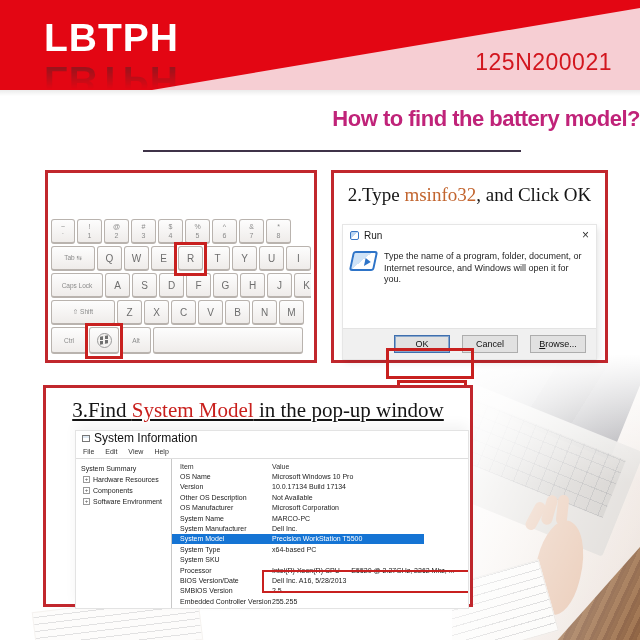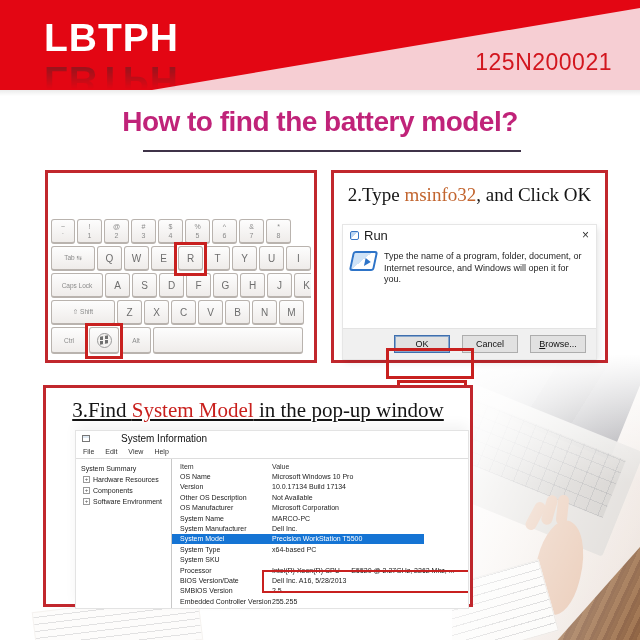--- a/index.html
+++ b/index.html
@@ -14,22 +14,22 @@
         clip-path:polygon(100% 8px,100% 100%,152px 100%);}
   .logo{position:absolute;left:44px;top:16px;color:#fff;font-size:39px;font-weight:bold;letter-spacing:1px;}
   .logo-reflection{position:absolute;left:44px;top:58px;color:#2a2a2a;font-size:39px;font-weight:bold;
         letter-spacing:1px;transform:scaleY(-1);opacity:.45;
         -webkit-mask-image:linear-gradient(to bottom,transparent 30%,#000 85%);
         mask-image:linear-gradient(to bottom,transparent 30%,#000 85%);}
   .model-number{position:absolute;right:28px;top:49px;color:var(--model_red,#d2161e);
         font-size:23px;font-weight:normal;letter-spacing:.5px;}
 
   
-  .title{position:absolute;left:0;right:0;top:106px;text-align:center;
-        color:var(--title_magenta,#c02379);font-size:28px;font-weight:bold;letter-spacing:-.5px;}
+  .title{position:absolute;left:0;right:0;top:106px;text-align:right;
+        color:var(--title_magenta,#c02379);font-size:22px;font-weight:bold;letter-spacing:-.5px;}
   .title-underline{position:absolute;left:143px;top:150px;width:378px;height:2px;background:#3f3348;}
 
   
   .step-box{position:absolute;border:3px solid var(--box_border,#c1272d);background:#fff;box-sizing:border-box;z-index:2;}
   #box1{left:45px;top:170px;width:272px;height:193px;}
   #box2{left:331px;top:170px;width:277px;height:193px;}
   #box3{left:43px;top:385px;width:430px;height:222px;}
   .step-title{font-family:"Liberation Serif",serif;color:#151515;text-align:center;white-space:nowrap;}
   #box1 .step-title{margin-top:11px;font-size:20px;}
   #box2 .step-title{margin-top:11px;font-size:19px;}
@@ -55,21 +55,21 @@
   .ann{position:absolute;border:3px solid var(--highlight_red,#c8201f);box-sizing:border-box;z-index:3;}
   #ann-r{left:126px;top:69px;width:33px;height:34px;}
   #ann-win{left:37px;top:150px;width:38px;height:36px;}
 
   
   #run{position:absolute;left:9px;top:52px;width:253px;height:134px;background:#fff;
        box-shadow:0 0 0 1px #e6e6e6,2px 3px 7px rgba(0,0,0,.12);font-size:9px;}
   .run-titlebar{height:20px;display:flex;align-items:center;gap:5px;padding:0 7px;}
   .run-mini-icon{width:9px;height:9px;border:1px solid #3a76c4;border-radius:2px;
        background:linear-gradient(135deg,#bcd6f2 0 50%,#fff 50%);box-sizing:border-box;}
-  .run-title{font-size:13px;color:#1c1c1c;}
+  .run-title{font-size:10px;color:#1c1c1c;}
   .run-close{margin-left:auto;font-size:12px;color:#333;line-height:1;}
   .run-msg{position:absolute;left:8px;right:8px;top:26px;display:flex;gap:8px;}
   .run-icon-big{width:25px;height:20px;border:2px solid #2e74c8;border-radius:3px;transform:skewX(-12deg);
        background:linear-gradient(135deg,#cfe3f7 0 45%,#fff 45%);box-sizing:border-box;position:relative;flex:0 0 auto;}
   .run-icon-big::after{content:"";position:absolute;right:3px;bottom:3px;width:0;height:0;
        border-left:6px solid #2e74c8;border-top:4px solid transparent;border-bottom:4px solid transparent;}
   .run-msg-text{flex:1;color:#1f1f1f;font-size:9px;line-height:1.3;}
   .run-open-row{position:absolute;left:8px;right:8px;top:78px;display:flex;align-items:center;gap:7px;}
   .run-open-label{font-size:9.5px;color:#111;}
   .accel{text-decoration:underline;}
@@ -86,21 +86,21 @@
   #ann-msinfo{left:43px;top:123px;width:88px;height:31px;}
   #ann-ok{left:54px;top:155px;width:70px;height:29px;}
 
   
   #sysinfo{position:absolute;left:30px;top:43px;width:392px;height:177px;background:#fff;
        box-shadow:0 0 0 1px #e3e3e3,0 -6px 12px rgba(0,0,0,.05);overflow:hidden;
        font-size:7px;color:#222;}
   .si-titlebar{height:14px;display:flex;align-items:center;gap:4px;padding:0 6px;}
   .si-icon{width:8px;height:7px;border:1px solid #777;box-sizing:border-box;
        background:linear-gradient(#dfe9f2 0 40%,#fff 40%);}
-  .si-title{font-size:10px;color:#111;margin-left:27px;}
+  .si-title{font-size:12px;color:#111;}
   .si-menubar{height:13px;display:flex;gap:11px;align-items:center;padding:0 7px;font-size:7px;color:#333;}
   .si-body{position:absolute;left:0;right:0;top:27px;bottom:0;display:flex;border-top:1px solid #ddd;}
   .si-tree{width:96px;border-right:1px solid #c8c8c8;padding:4px 0 0 5px;box-sizing:border-box;}
   .si-tree-root{height:11px;display:flex;align-items:center;font-size:7px;color:#222;}
   .si-tree-item{height:11px;display:flex;align-items:center;gap:3px;font-size:7px;color:#222;padding-left:2px;}
   .expander{width:7px;height:7px;border:1px solid #999;box-sizing:border-box;font-size:6px;
        line-height:5px;text-align:center;color:#555;flex:0 0 auto;}
   .si-table{position:relative;flex:1;padding-top:2px;overflow:hidden;}
   .si-hrow,.si-row{display:grid;grid-template-columns:92px 1fr;padding-left:8px;height:10.4px;
        align-items:center;white-space:pre;}

